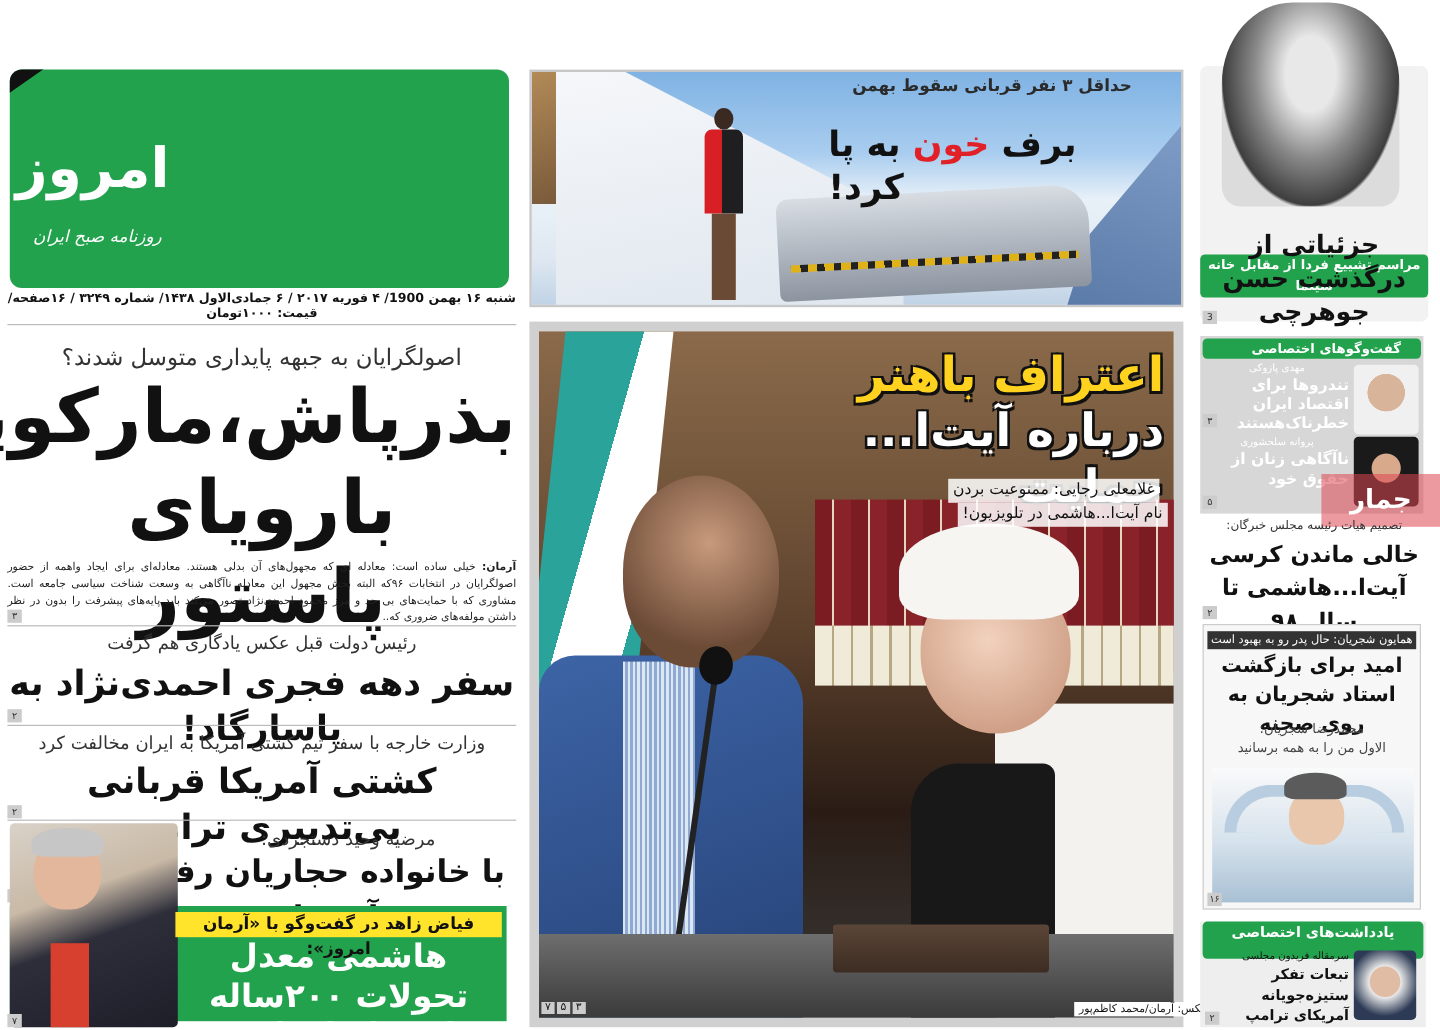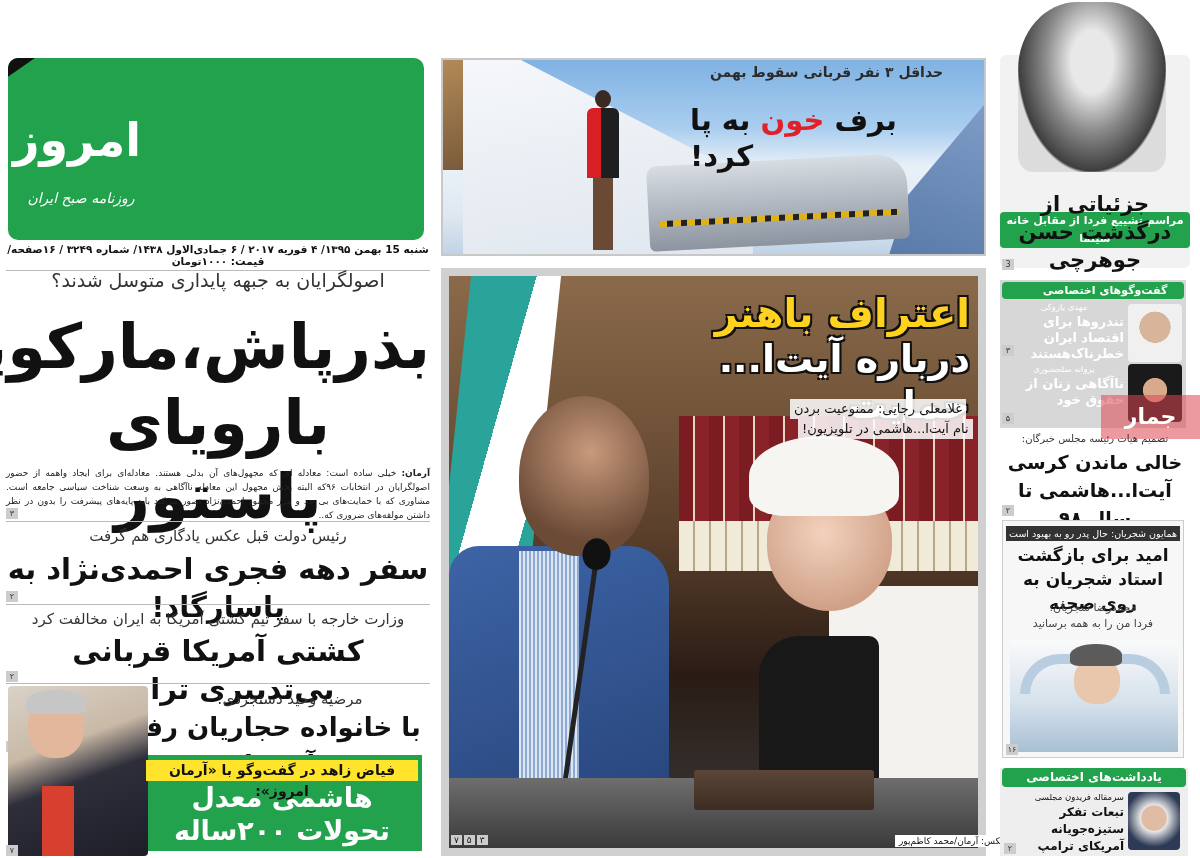--- a/index.html
+++ b/index.html
@@ -94,32 +94,32 @@
   .watermark { left: 1101px; top: 395px; width: 99px; height: 44px; background: rgba(220,70,80,0.55); color: #fff; font-size: 22px; font-weight: bold; text-align: center; line-height: 44px; }
 
   .shajarian-box { left: 1002px; top: 520px; width: 182px; height: 238px; border: 1px solid #ccc; background: #f7f7f7; }
   .dark-label { background: #333; color: #fff; font-size: 9.5px; text-align: center; line-height: 15px; }
   .sketch { left: 1010px; top: 640px; width: 168px; height: 112px; background: linear-gradient(180deg,#fafafa 0,#d6e2ec 55%,#a8c0d4 100%); }
   .sketch .cap { position: absolute; left: 60px; top: 4px; width: 52px; height: 22px; background: #5b5b5b; border-radius: 50% 50% 20% 20%; }
   .sketch .face { position: absolute; left: 64px; top: 18px; width: 46px; height: 46px; background: #e9c7ad; border-radius: 45%; }
   .sketch .arms { position: absolute; left: 10px; top: 14px; width: 150px; height: 40px; border: 10px solid #b9cde0; border-bottom: none; border-radius: 60px 60px 0 0; }
 
   .notes-box { left: 1000px; top: 768px; width: 188px; height: 88px; background: #eee; }
-  .notes-label { left: 1002px; top: 768px; width: 184px; height: 19px; font-size: 12px; line-height: 19px; }
+  .notes-label { left: 1002px; top: 768px; width: 184px; height: 31px; font-size: 12px; line-height: 19px; }
 </style>
 </head>
 <body>
 
 <div class="abs masthead">
   <div class="abs logo-green">
     <div class="abs mourning-band"></div>
   </div>
   <div class="abs logo-sub">امروز</div>
   <div class="abs logo-tagline">روزنامه صبح ایران</div>
-  <div class="abs dateline">شنبه 15 بهمن ۱۳۹۵/ ۴ فوریه ۲۰۱۷ / ۶ جمادی‌الاول ۱۴۳۸/ شماره ۳۲۴۹ / ۱۶صفحه/ قیمت: ۱۰۰۰تومان</div>
+  <div class="abs dateline">شنبه ۱۶ بهمن 1900/ ۴ فوریه ۲۰۱۷ / ۶ جمادی‌الاول ۱۴۳۸/ شماره ۳۲۴۹ / ۱۶صفحه/ قیمت: ۱۰۰۰تومان</div>
 </div>
 
 <div class="abs top-photo">
   <div class="mountain-l"></div>
   <div class="snowslope"></div>
   <div class="mountain-r"></div>
   <div class="car">
       <div class="stripe"></div>
     </div>
   <div class="man">
@@ -130,21 +130,21 @@
 </div>
 <div class="abs top-kicker">حداقل ۳ نفر قربانی سقوط بهمن</div>
 <div class="abs top-headline"><span>برف </span><span class="red">خون</span><span> به پا کرد!</span></div>
 
 <div class="abs right-card"></div>
 <div class="abs portrait-bw"></div>
 <div class="abs green-label" style="left:1000px; top:168px; width:190px;margin-top:44px;">مراسم تشییع فردا از مقابل خانه سینما</div>
 <div class="abs right-headline" style="left:1000px; top:190px; width:190px;">جزئیاتی از درگذشت حسن جوهرچی</div>
 <div class="abs page-no" style="left:1002px; top:259px;">3</div>
 
-<div class="abs kicker" style="left:6px; top:268px; width:424px;">اصولگرایان به جبهه پایداری متوسل شدند؟</div>
+<div class="abs kicker" style="left:6px; top:286px; width:424px;">اصولگرایان به جبهه پایداری متوسل شدند؟</div>
 <div class="abs headline-xl" style="left:6px; top:310px; width:424px;">بذرپاش،مارکوپلویی</div>
 <div class="abs headline-xl" style="left:6px; top:386px; width:424px;">بارویای پاستور</div>
 <div class="abs body-text" style="left:6px; top:466px; width:424px;"><b>آرمان:</b> <span>خیلی ساده است: معادله ای که مجهول‌های آن بدلی هستند. معادله‌ای برای ایجاد واهمه از حضور اصولگرایان در انتخابات ۹۶که البته بخش مجهول این معادله ناآگاهی به وسعت شناخت سیاسی جامعه است. مشاوری که با حمایت‌های بی حد و مرز محمود احمدی‌نژاد تصور می‌کند باید پایه‌های پیشرفت را بدون در نظر داشتن مولفه‌های ضروری که..</span></div>
 <div class="abs page-no" style="left:6px; top:508px;">۳</div>
 <div class="abs rule" style="left:6px; top:521px; width:424px;"></div>
 
 <div class="abs kicker-sm" style="left:6px; top:526px; width:424px;">رئیس دولت قبل عکس یادگاری هم گرفت</div>
 <div class="abs headline-m" style="left:6px; top:550px; width:424px;">سفر دهه فجری احمدی‌نژاد به پاسارگاد!</div>
 <div class="abs page-no" style="left:6px; top:591px;">۲</div>
 <div class="abs rule" style="left:6px; top:604px; width:424px;"></div>
@@ -215,21 +215,21 @@
 <div class="abs watermark">جمار</div>
 
 <div class="abs kicker-sm" style="left:1000px; top:432px; width:190px; font-size:10px; line-height:14px;">تصمیم هیات رئیسه مجلس خبرگان:</div>
 <div class="abs right-headline" style="left:1000px; top:448px; width:190px; font-size:19px; line-height:28px;">خالی ماندن کرسی آیت‌ا...هاشمی تا سال ۹۸</div>
 <div class="abs page-no" style="left:1002px; top:505px;">۲</div>
 
 <div class="abs shajarian-box"></div>
 <div class="abs dark-label" style="left:1006px; top:526px; width:174px;">همایون شجریان: حال پدر رو به بهبود است</div>
 <div class="abs right-headline" style="left:1004px; top:543px; width:178px; font-size:17px; line-height:24px;">امید برای بازگشت استاد شجریان به روی صحنه</div>
 <div class="abs kicker-sm" style="left:1004px; top:600px; width:178px; font-size:11px; line-height:16px; color:#444;">محمدرضا شجریان:</div>
-<div class="abs kicker-sm" style="left:1004px; top:616px; width:178px; font-size:11px; line-height:16px; color:#444;">فردا من را به همه برسانید</div>
+<div class="abs kicker-sm" style="left:1004px; top:616px; width:178px; font-size:11px; line-height:16px; color:#444;">الاول من را به همه برسانید</div>
 <div class="abs sketch">
   <div class="arms"></div>
     <div class="face"></div>
     <div class="cap"></div>
 </div>
 <div class="abs page-no" style="left:1006px; top:744px;">۱۶</div>
 
 <div class="abs notes-box"></div>
 <div class="abs green-label notes-label">یادداشت‌های اختصاصی</div>
 <div class="abs face-photo" style="left:1128px; top:792px; width:52px; height:58px; background: radial-gradient(circle at 50% 45%,#e0bca4 0 30%,#e8e8e8 32%,#2c3a55 70%);"></div>

